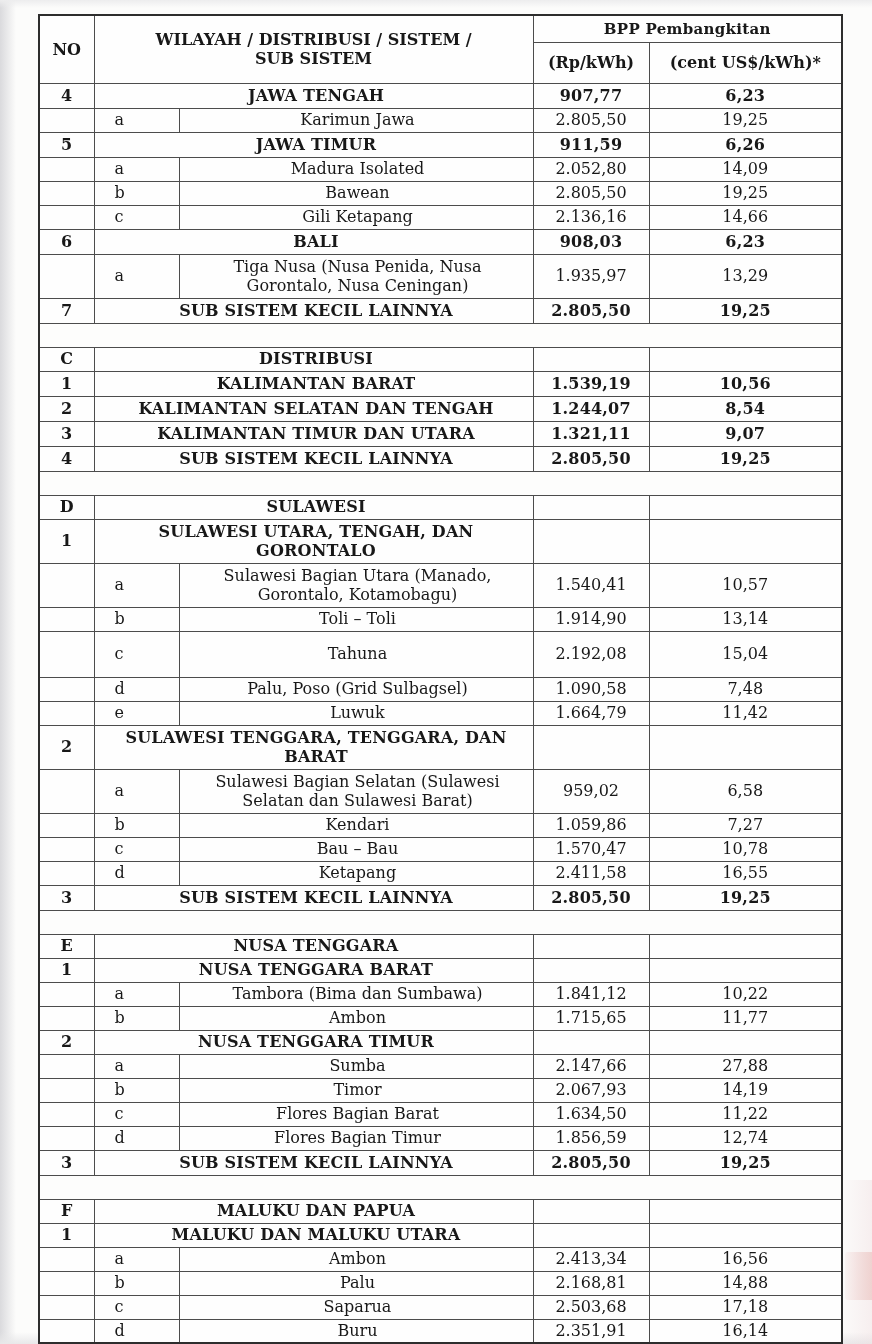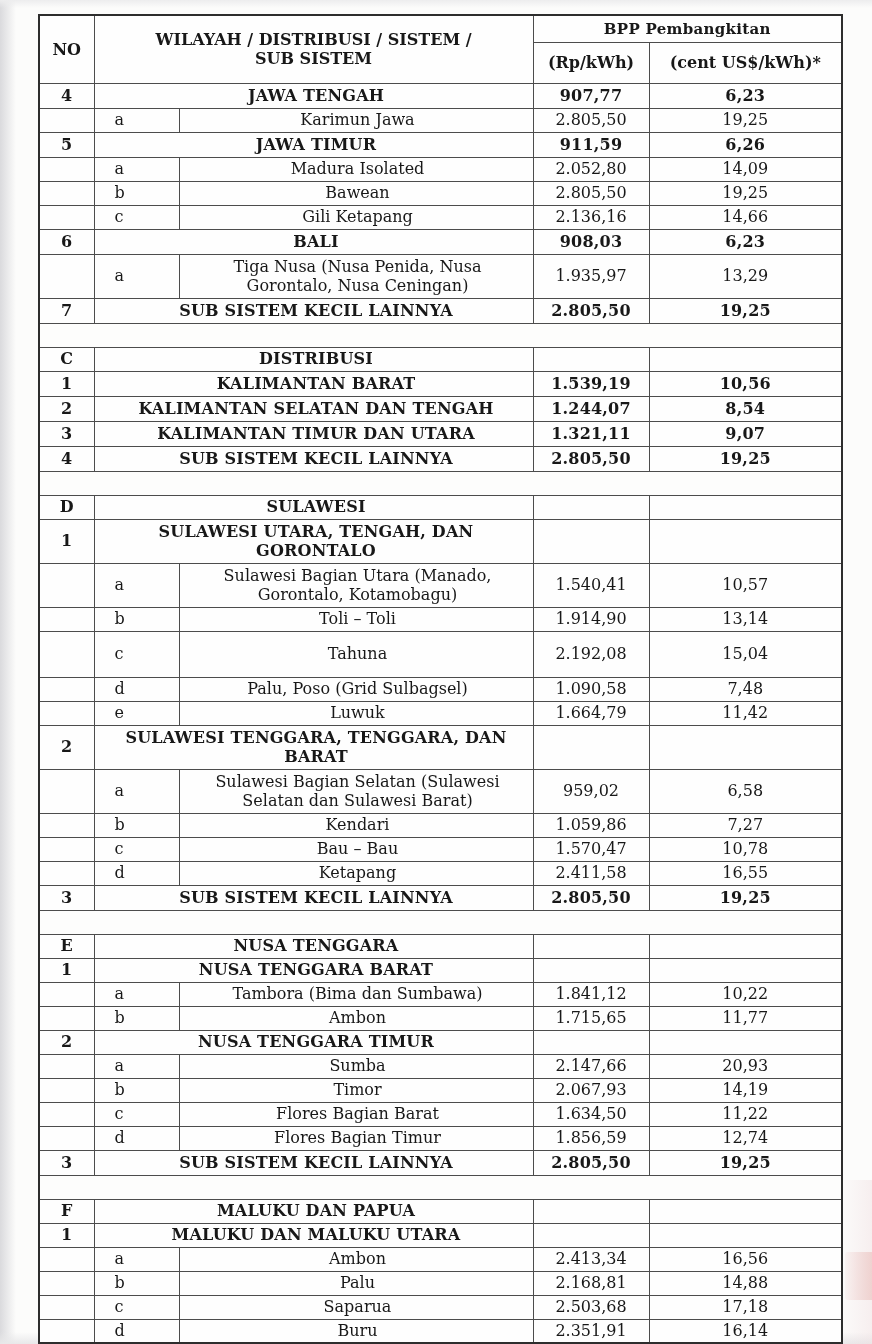--- a/index.html
+++ b/index.html
@@ -350,21 +350,21 @@
         <td class="c-no">2</td>
         <td class="c-name span" colspan="2">NUSA TENGGARA TIMUR</td>
         <td class="c-val"></td>
         <td class="c-val"></td>
       </tr>
       <tr class="r-sub">
         <td class="c-no"></td>
         <td class="c-letter">a</td>
         <td class="c-name">Sumba</td>
         <td class="c-val">2.147,66</td>
-        <td class="c-val">20,93</td>
+        <td class="c-val">27,88</td>
       </tr>
       <tr class="r-sub">
         <td class="c-no"></td>
         <td class="c-letter">b</td>
         <td class="c-name">Timor</td>
         <td class="c-val">2.067,93</td>
         <td class="c-val">14,19</td>
       </tr>
       <tr class="r-sub">
         <td class="c-no"></td>

